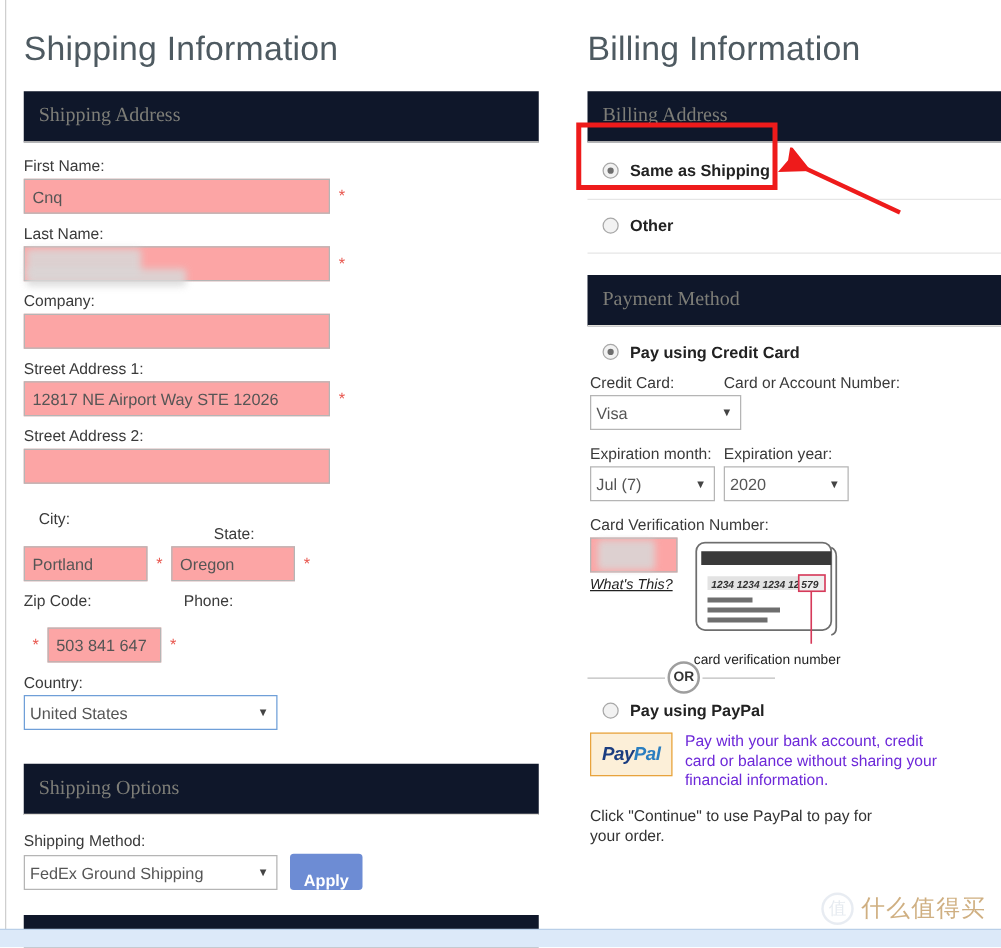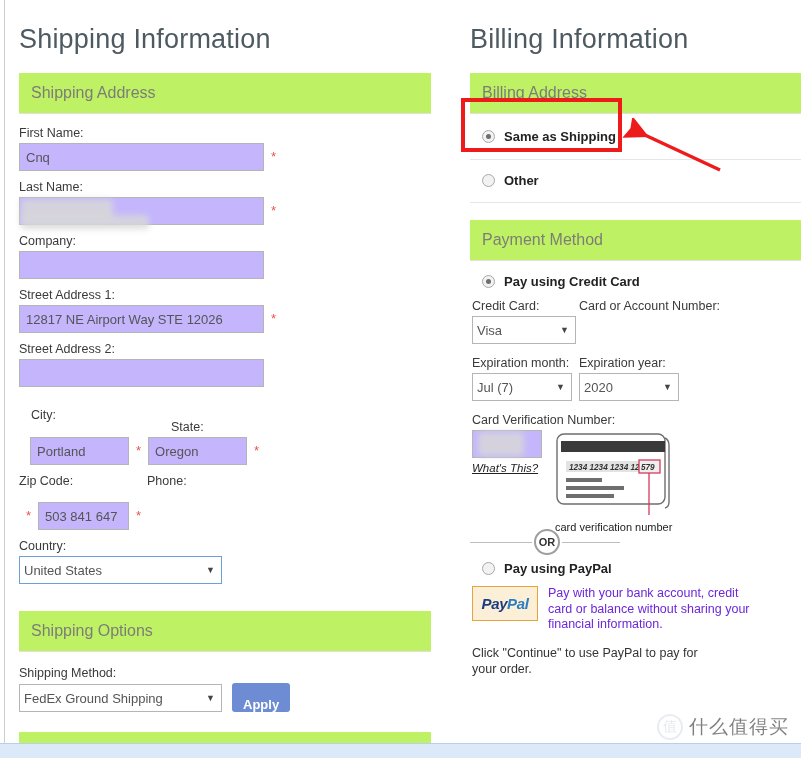--- a/index.html
+++ b/index.html
@@ -35,43 +35,44 @@
   .col-left  { position: absolute; left: 19px;  top: 0; width: 412px; }
   .col-right { position: absolute; left: 470px; top: 0; width: 340px; }
 
   h1.page-h {
     font-size: 27px; font-weight: 400; color: #4e5a61;
     margin: 0; padding: 0; letter-spacing: .2px;
     white-space: nowrap;
   }
 
   .sec-head {
-    background: #bef264;
+    background: #0f172a;
     color: #7d7d77;
     font-size: 16px;
     font-weight: 400;
     padding: 11px 0 11px 12px;
     border-bottom: 1px solid #e2e0da;
+    font-family: Liberation Serif, serif;
   }
   .sec-head.wide { width: 345px; }
 
   label.fld {
     display: block;
     font-size: 12.5px;
     color: #3a3a3a;
     margin: 0 0 3px 0;
     white-space: nowrap;
   }
 
   input.tb {
     font-family: "Liberation Sans", sans-serif;
     font-size: 13px;
     color: #555;
     border: 1px solid #b5b5b5;
-    background: #c4b5fd;
+    background: #fca5a5;
     height: 28px;
     padding: 2px 6px;
     outline: none;
   }
 
   select.sel {
     font-family: "Liberation Sans", sans-serif;
     font-size: 13px;
     color: #555;
     border: 1px solid #b5b5b5;
@@ -185,21 +186,21 @@
     display: flex; align-items: center; gap: 6px;
     opacity: .5;
   }
   .wm-circle {
     width: 26px; height: 26px; border-radius: 50%;
     border: 2px solid #d3dbe6; color: #ccd5e1;
     font-size: 14px; display: flex; align-items: center; justify-content: center;
     font-family: "DejaVu Sans", sans-serif;
   }
   .wm-text {
-    font-size: 19px; color: #000000; letter-spacing: 1px;
+    font-size: 19px; color: #a16207; letter-spacing: 1px;
     font-family: "DejaVu Sans", sans-serif;
   }
 </style>
 </head>
 <body>
 
 <div id="page">
 
   <div class="page-edge"></div>
 
@@ -252,21 +253,21 @@
         <input class="tb" style="width: 245px;" value="">
       </div>
     </div>
 
     <div class="fieldgrp">
       <div class="row" style="margin-bottom:3px">
         <label class="fld" style="width:128px;margin:12px">City:</label>
         <label class="fld" style="margin:0">State:</label>
       </div>
       <div class="row">
-        <input class="tb" style="width: 99px; margin-left: 11px;" value="Portland">
+        <input class="tb" style="width: 99px;" value="Portland">
         <span class="req">*</span>
         <input class="tb" style="width: 99px; margin-left: 7px;" value="Oregon">
         <span class="req">*</span>
       </div>
     </div>
 
     <div class="fieldgrp">
       <div class="row" style="margin-bottom:14px">
         <label class="fld" style="width:128px;margin:0">Zip Code:</label>
         <label class="fld" style="margin:0">Phone:</label>
@@ -345,21 +346,21 @@
     </div>
 
     <div style="height:10px"></div>
     <div style="padding-left:2px">
       <div class="row" style="margin-bottom:3px">
         <label class="fld" style="width:107px;margin:0">Credit Card:</label>
         <label class="fld" style="margin:0">Card or Account Number:</label>
       </div>
       <div class="row">
         <div class="selwrap">
-          <select class="sel" style="width:104px">
+          <select class="sel" style="width:121px">
             <option>Visa</option>
           </select>
           <span class="caret">▼</span>
         </div>
 
       </div>
     </div>
 
     <div style="height:12px"></div>
     <div style="padding-left:2px">

